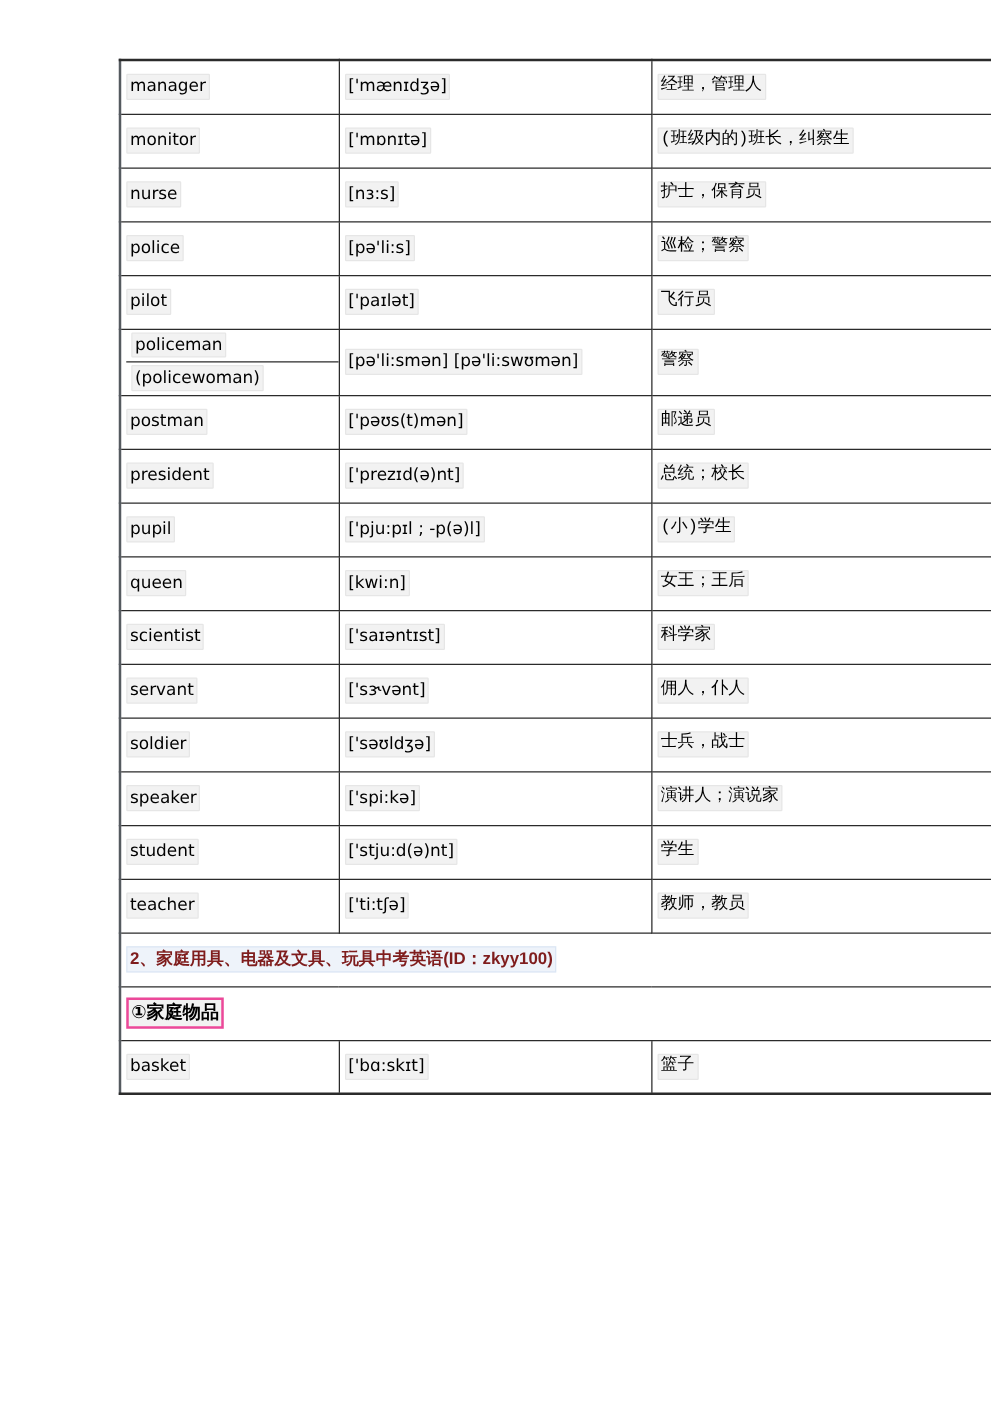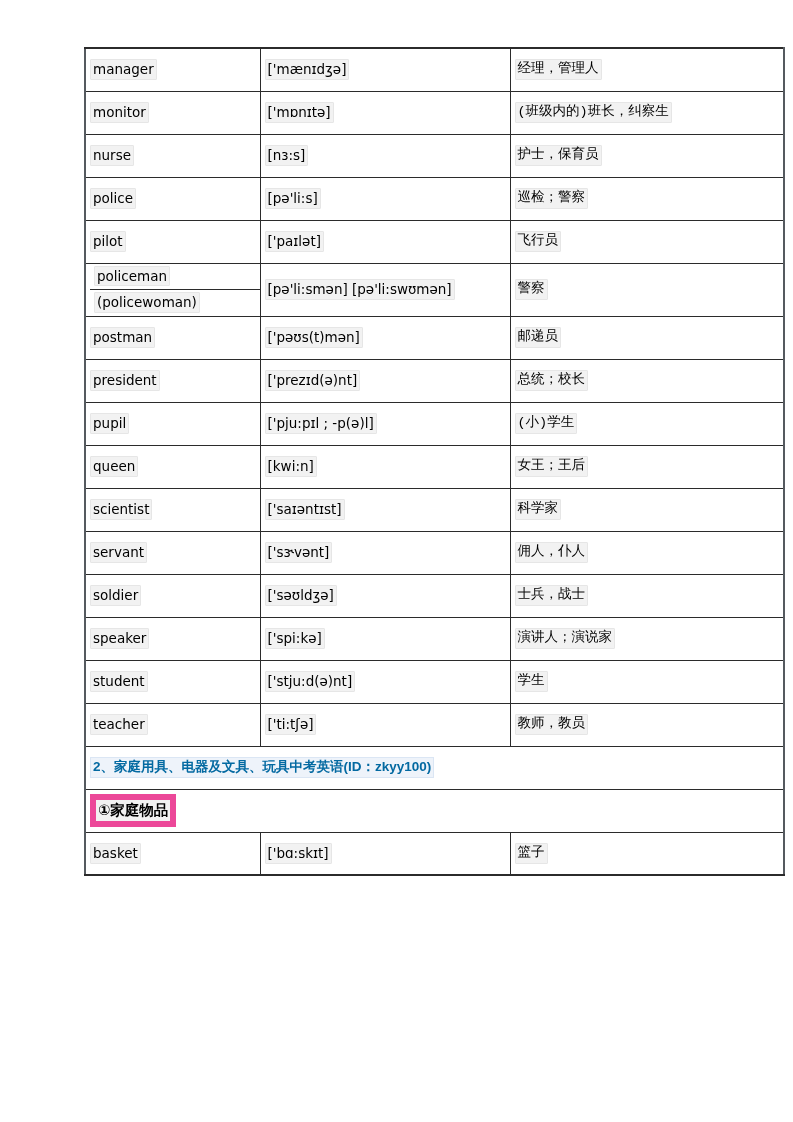--- a/index.html
+++ b/index.html
@@ -10,21 +10,21 @@
   body {
     width: 793px;
     height: 1122px;
     font-family: "Liberation Sans", "DejaVu Sans", sans-serif;
     color: #000000;
     position: relative;
     overflow: hidden;
   }
   .page {
     position: absolute;
-    left: 52px;
+    left: 63px;
     top: 47px;
     width: 699px;
     padding-left: 32px;
   }
   table.vocab {
     border-collapse: collapse;
     table-layout: fixed;
     width: 699px;
     border-left: 2px solid #555a5f;
     border-right: 2px solid #555a5f;
@@ -72,32 +72,32 @@
   }
   .split-top {
     border-bottom: 1px solid #2b2b2b;
   }
   td.section-heading {
     height: 43px;
     font-weight: bold;
     font-size: 13.5px;
   }
   .heading-blue {
-    color: #0369a1;
+    color: #7f1d1d;
     background: #eef3fa;
     border: 1px solid #dbe6f4;
     display: inline-block;
     padding: 1px 2px;
     font-weight: bold;
     font-size: 13.5px;
   }
   .heading-black {
     color: #000000;
     background: #f2f2f2;
-    border: 6px solid #ec4899;
+    border: 2px solid #ec4899;
     display: inline-block;
     padding: 1px 2px;
     font-weight: bold;
     font-size: 14.5px;
   }
 </style>
 </head>
 <body>
 
 <div class="page">

